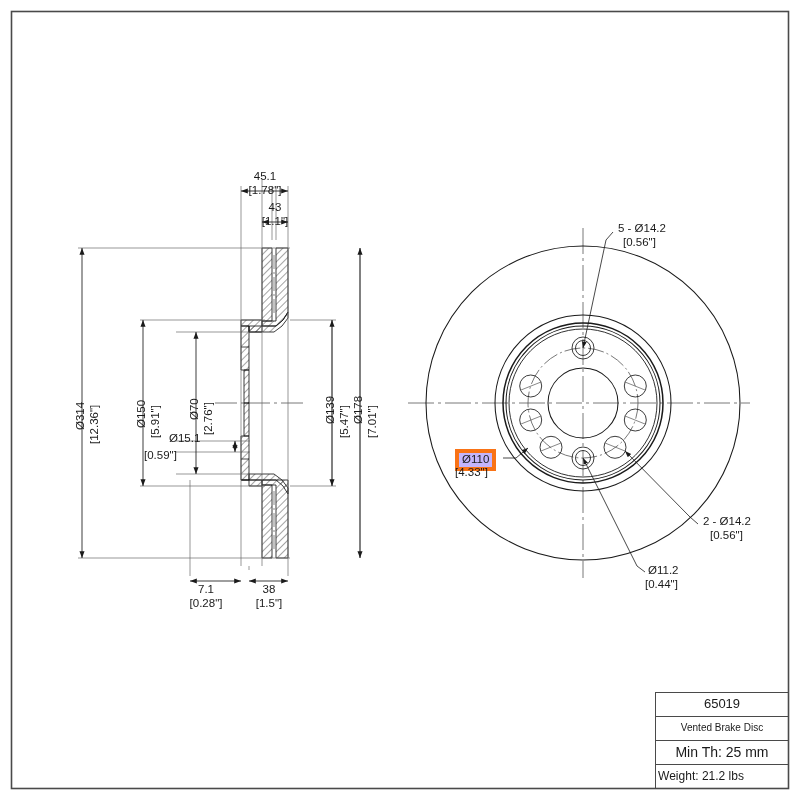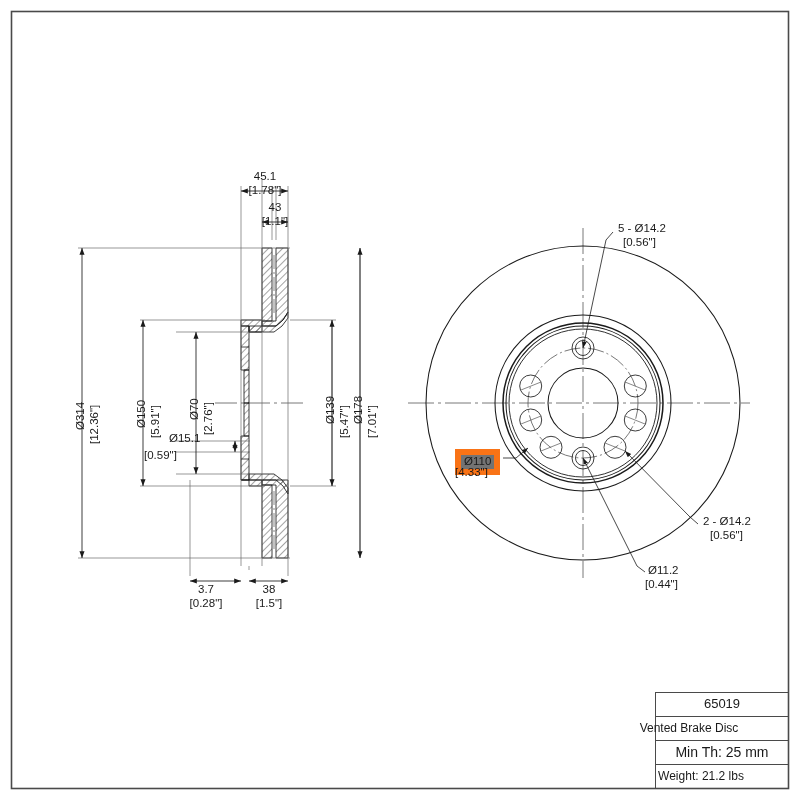--- a/index.html
+++ b/index.html
@@ -3,21 +3,21 @@
 <meta charset="utf-8">
 <style>
   html,body{margin:0;padding:0;background:#ffffff;}
   body{width:800px;height:800px;overflow:hidden;
        font-family:"Liberation Sans","DejaVu Sans",sans-serif;color:#1a1a1a;}
   #sheet{position:relative;width:800px;height:572px;}
   #sheet svg{position:absolute;left:0;top:0;}
   .lbl{position:absolute;font-size:11.5px;line-height:12.5px;color:#1a1a1a;white-space:pre;}
   .ctr{text-align:center;}
   .vert{transform-origin:0 0;}
-  .boxed{border:6px solid #f97316;padding:0px 3px 1px 3px;display:inline-block;background:#737373;}
+  .boxed{border:4px solid #f97316;padding:0px 3px 1px 3px;display:inline-block;background:#c4b5fd;}
 </style>
 </head>
 <body>
 
 <div id="sheet">
 
 <svg width="800" height="800" viewBox="0 0 800 800">
   <defs>
     <marker id="ar" markerWidth="9" markerHeight="9" refX="8" refY="3" orient="auto" markerUnits="strokeWidth">
       <path d="M0,0 L8,3 L0,6 z" fill="#1a1a1a"></path>
@@ -175,21 +175,21 @@
   </g>
 
   </g>
 </svg>
 
 <div class="lbl ctr" style="left:234px;top:170px;width:62px;">45.1</div>
 <div class="lbl ctr" style="left:234px;top:184px;width:62px;">[1.78"]</div>
 <div class="lbl ctr" style="left:244px;top:201px;width:62px;">43</div>
 <div class="lbl ctr" style="left:244px;top:215px;width:62px;">[1.1"]</div>
 
-<div class="lbl ctr" style="left:185px;top:583px;width:42px;">3.7</div>
+<div class="lbl ctr" style="left:185px;top:583px;width:42px;">7.1</div>
 <div class="lbl ctr" style="left:180px;top:597px;width:52px;">[0.28"]</div>
 <div class="lbl ctr" style="left:248px;top:583px;width:42px;">38</div>
 <div class="lbl ctr" style="left:243px;top:597px;width:52px;">[1.5"]</div>
 
 <div class="lbl vert" style="left:74px;top:430px;transform:rotate(-90deg);">Ø314</div>
 <div class="lbl vert" style="left:88px;top:444px;transform:rotate(-90deg);">[12.36"]</div>
 
 <div class="lbl vert" style="left:135px;top:428px;transform:rotate(-90deg);">Ø150</div>
 <div class="lbl vert" style="left:149px;top:438px;transform:rotate(-90deg);">[5.91"]</div>
 
@@ -211,17 +211,17 @@
 <div class="lbl" style="left:703px;top:515px;">2 - Ø14.2</div>
 <div class="lbl" style="left:710px;top:529px;">[0.56"]</div>
 
 <div class="lbl" style="left:648px;top:564px;">Ø11.2</div>
 <div class="lbl" style="left:645px;top:578px;">[0.44"]</div>
 
 <div class="lbl" style="left:455px;top:449px;"><span class="boxed">Ø110</span></div>
 <div class="lbl" style="left:455px;top:466px;">[4.33"]</div>
 
 <div class="lbl ctr" style="left:656px;top:698px;width:132px;font-size:13px;">65019</div>
-<div class="lbl ctr" style="left:623px;top:722px;width:132px;font-size:12px;">Vented Brake Disc</div>
+<div class="lbl ctr" style="left:656px;top:722px;width:132px;font-size:10px;">Vented Brake Disc</div>
 <div class="lbl ctr" style="left:656px;top:746px;width:132px;font-size:14px;">Min Th: 25 mm</div>
 <div class="lbl ctr" style="left:635px;top:770px;width:132px;font-size:12px;">Weight: 21.2 lbs</div>
 
 </div>
 
 </body></html>

